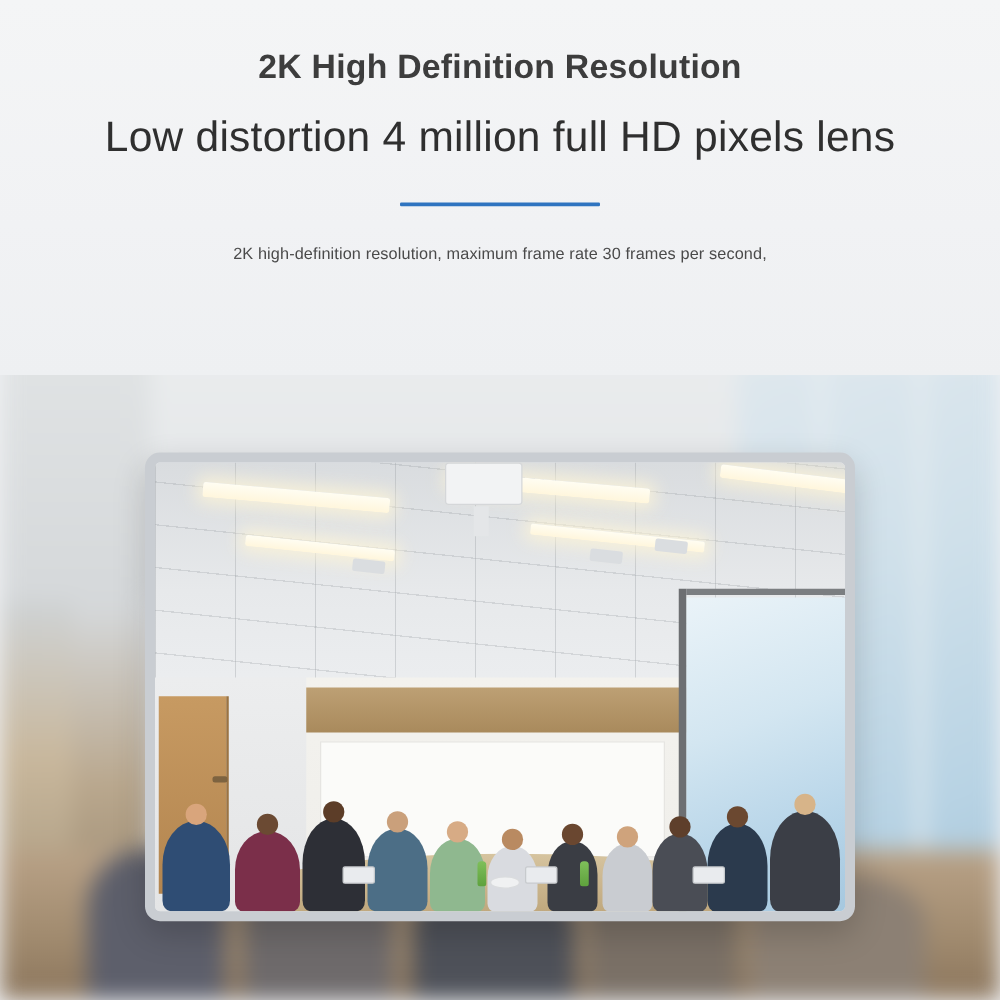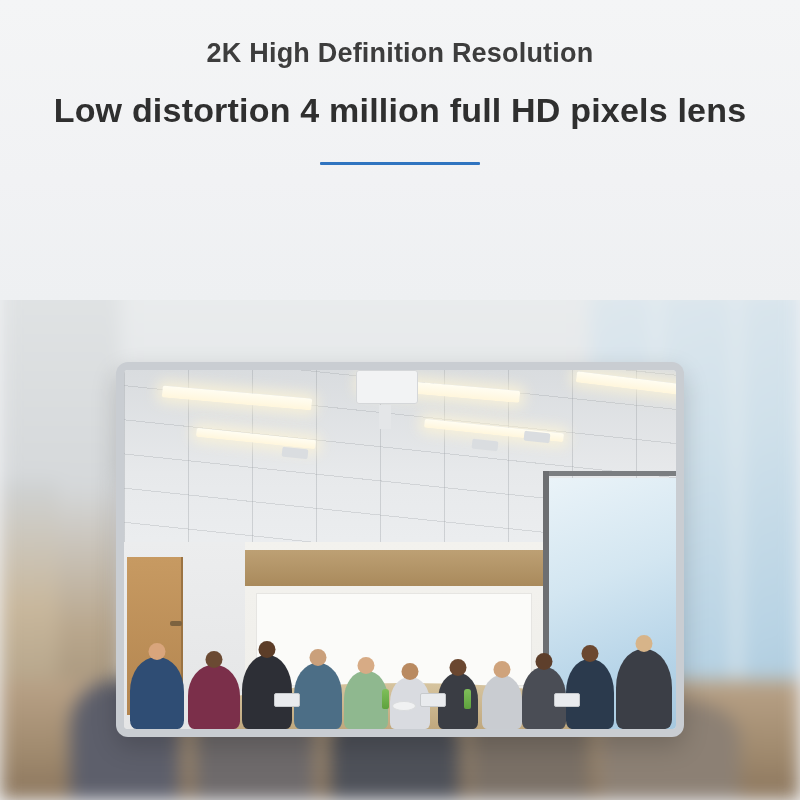--- a/index.html
+++ b/index.html
@@ -31,21 +31,21 @@
     margin-top: 38px;
     font-size: 27px;
     font-weight: bold;
     color: #3d3d3d;
     letter-spacing: 0.2px;
   }
 
   .headline {
     margin-top: 22px;
     font-size: 34px;
-    font-weight: bold;
+    font-weight: normal;
     color: #2f2f2f;
     letter-spacing: 0.2px;
   }
 
   .rule {
     width: 160px; height: 3px;
     background: #2f74c0;
     margin: 32px auto 0 auto;
     border-radius: 1px;
   }
@@ -276,20 +276,21 @@
     <div class="bg-people" style="left:195px; width:120px; height:105px; background:#6e6a6b;"></div>
     <div class="bg-people" style="left:330px; width:130px; height:95px;  background:#4e5159;"></div>
     <div class="bg-people" style="left:470px; width:120px; height:110px; background:#7a7066;"></div>
     <div class="bg-people" style="left:600px; width:140px; height:100px; background:#8c8074;"></div>
   </div>
 
   <div class="header">
     <div class="eyebrow">2K High Definition Resolution</div>
     <div class="headline">Low distortion 4 million full HD pixels lens</div>
     <div class="rule"></div>
+    <div class="sub1">2K high-definition resolution, maximum frame rate 30 frames per second,</div>
   </div>
 
   <div class="photo-card">
     <div class="photo">
 
       <div class="p-ceiling"></div>
       <div class="tile-grid"></div>
 
       <div class="light-bar lb1"></div>
       <div class="light-bar lb2"></div>

